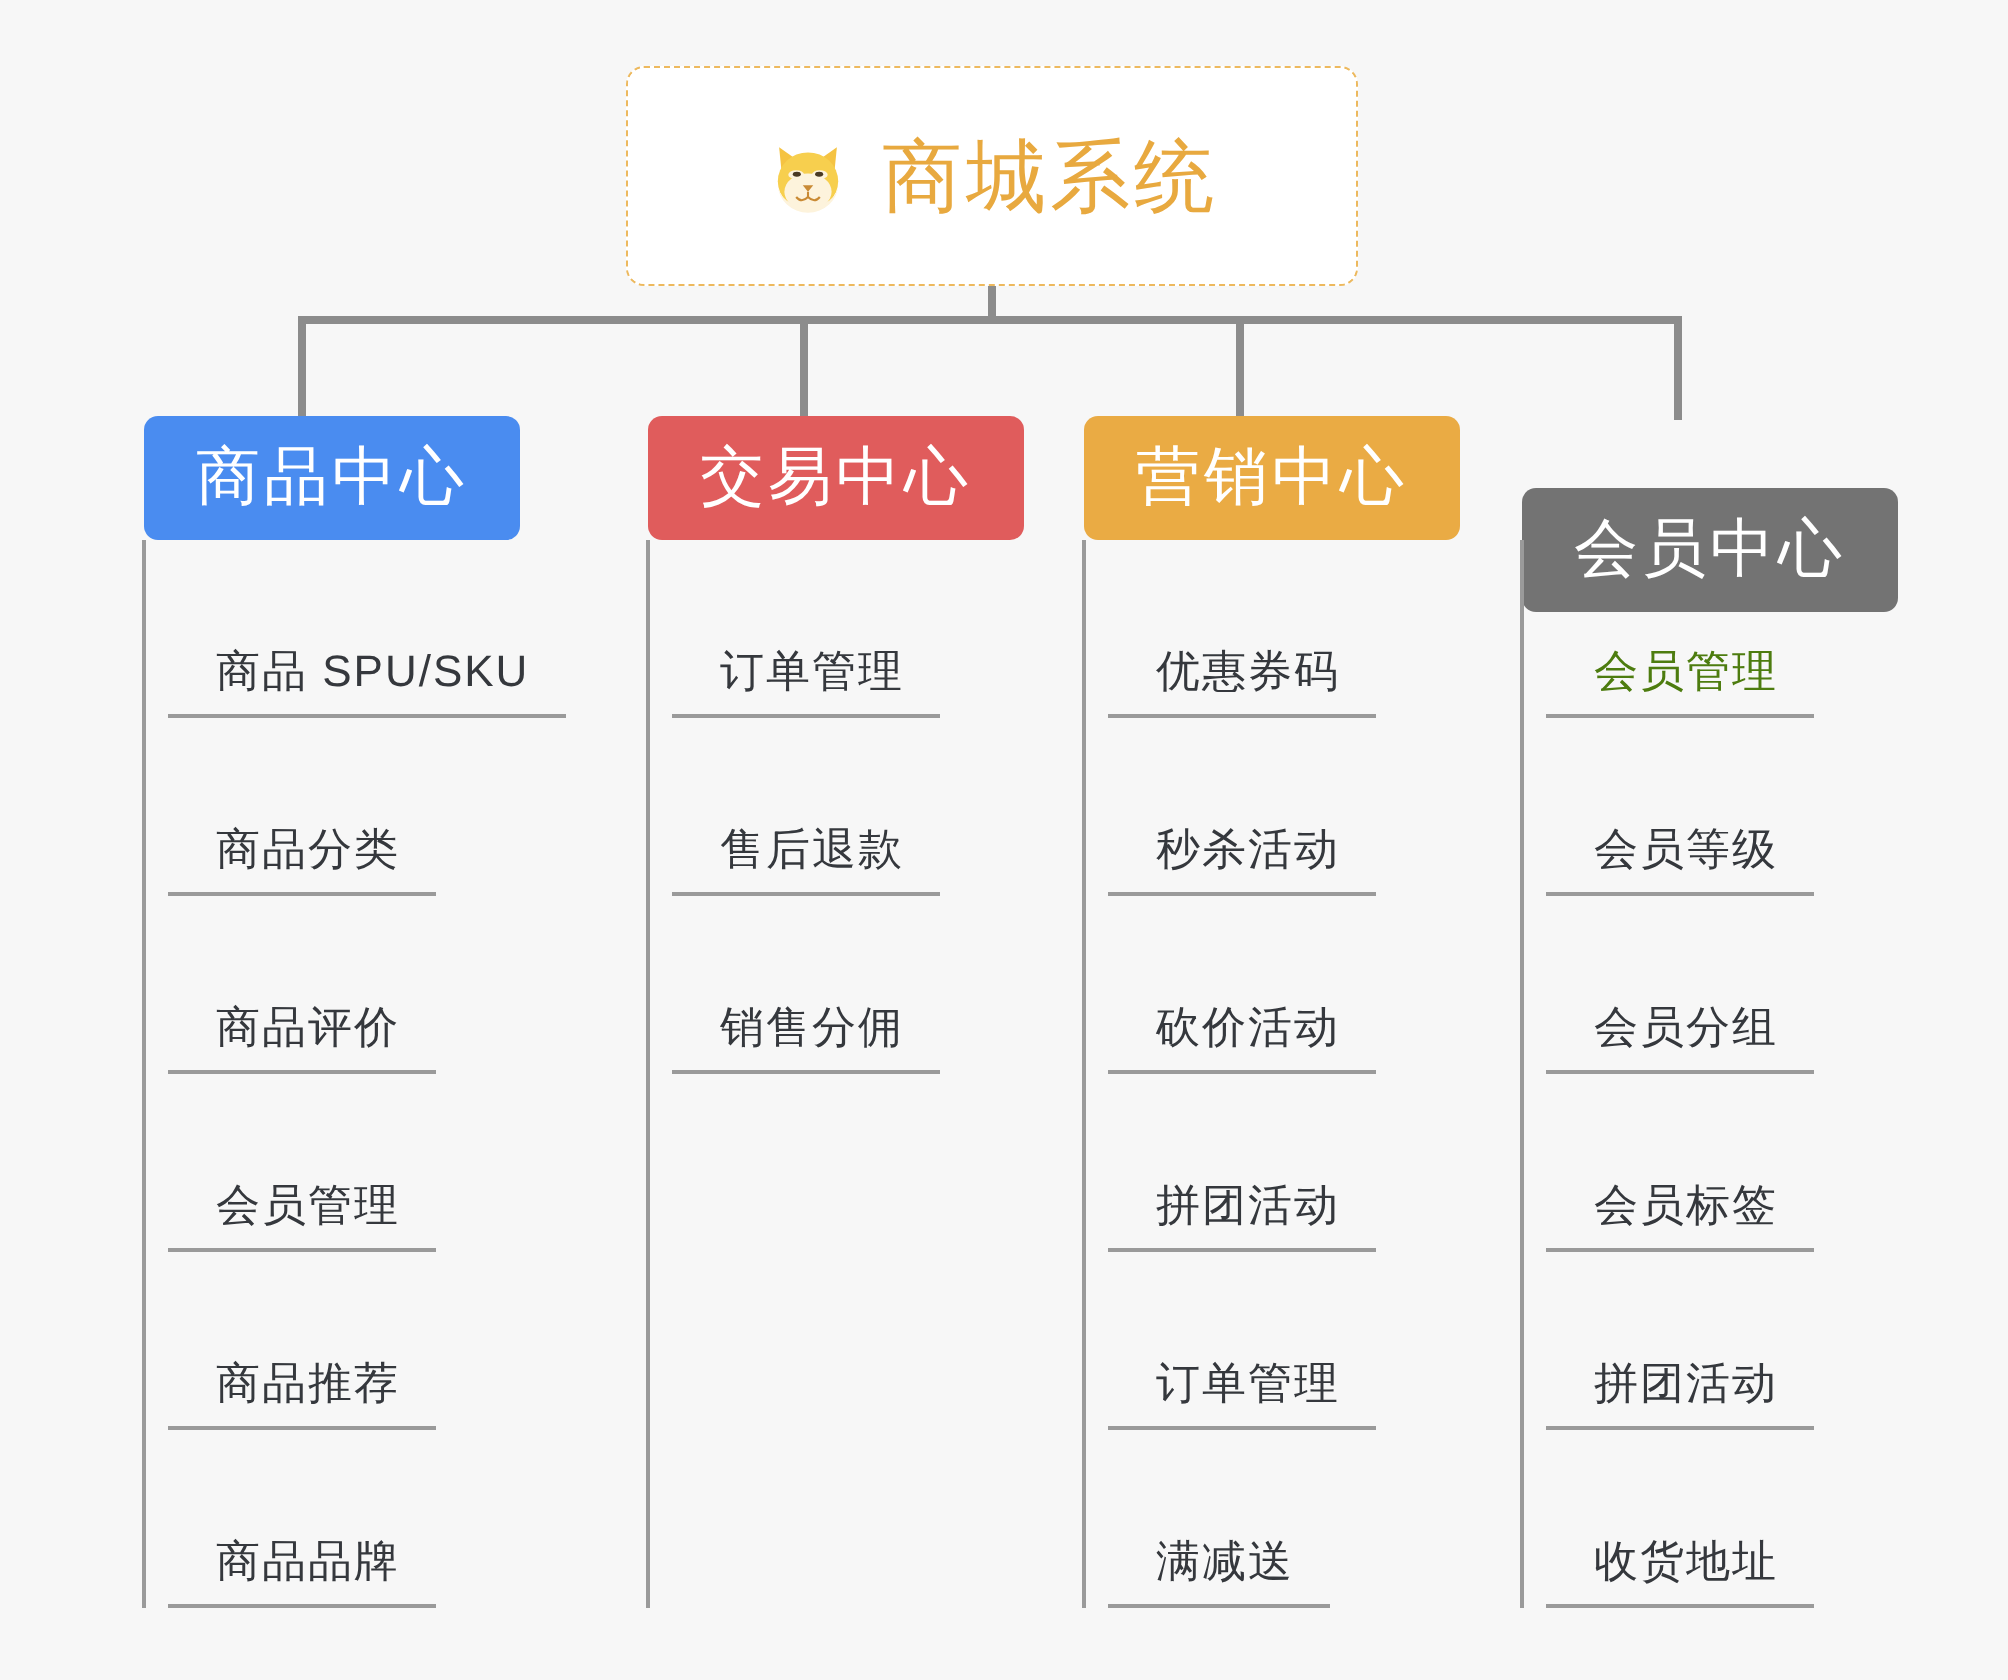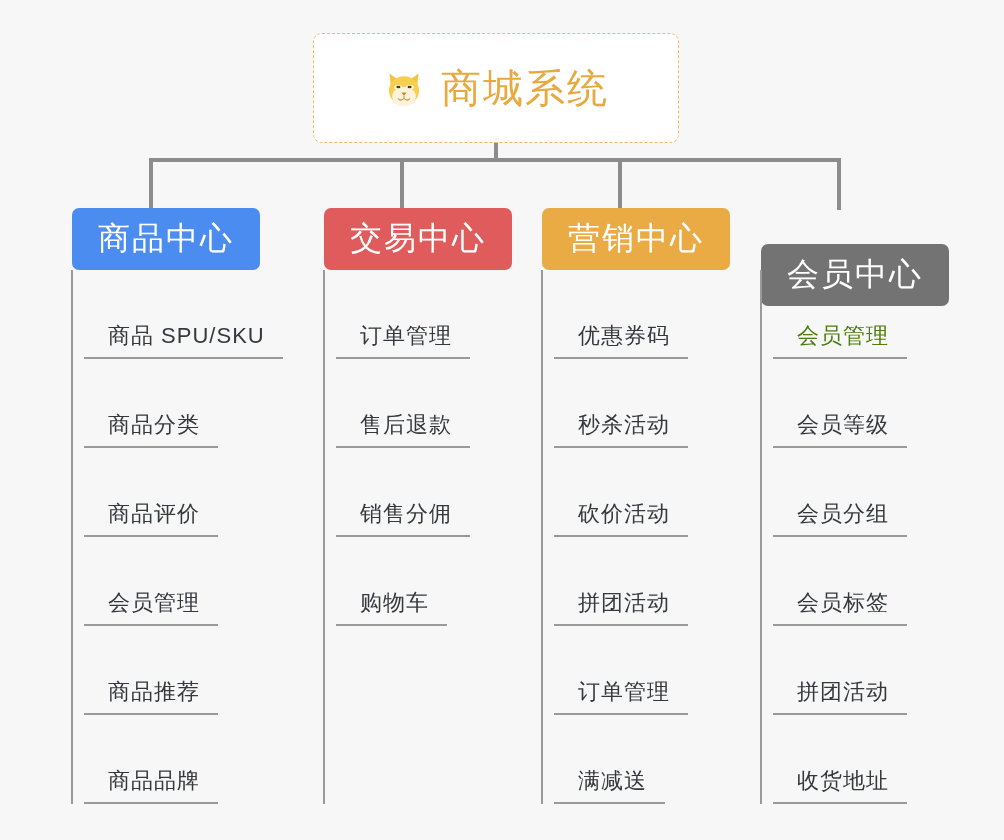--- a/index.html
+++ b/index.html
@@ -182,23 +182,20 @@
     <ul class="leaf-list">
       <li class="leaf">
           <span class="leaf-text" style="border-bottom-color: rgb(154, 154, 154); color: rgb(53, 56, 61);">订单管理</span>
         </li>
       <li class="leaf">
           <span class="leaf-text" style="border-bottom-color: rgb(154, 154, 154); color: rgb(53, 56, 61);">售后退款</span>
         </li>
       <li class="leaf">
           <span class="leaf-text" style="border-bottom-color: rgb(154, 154, 154); color: rgb(53, 56, 61);">销售分佣</span>
         </li>
-      <li class="leaf">
-          <span class="leaf-text" style="border-bottom-color: rgb(154, 154, 154); color: rgb(53, 56, 61);">购物车</span>
-        </li>
     </ul>
   </div>
 
   <div class="branch" style="left:528px;">
     <div class="branch-head" style="background:#eaab44;">
       <span>营销中心</span>
     </div>
     <div class="branch-spine" style="height: 534px; background: rgb(154, 154, 154);"></div>
     <ul class="leaf-list">
       <li class="leaf">

